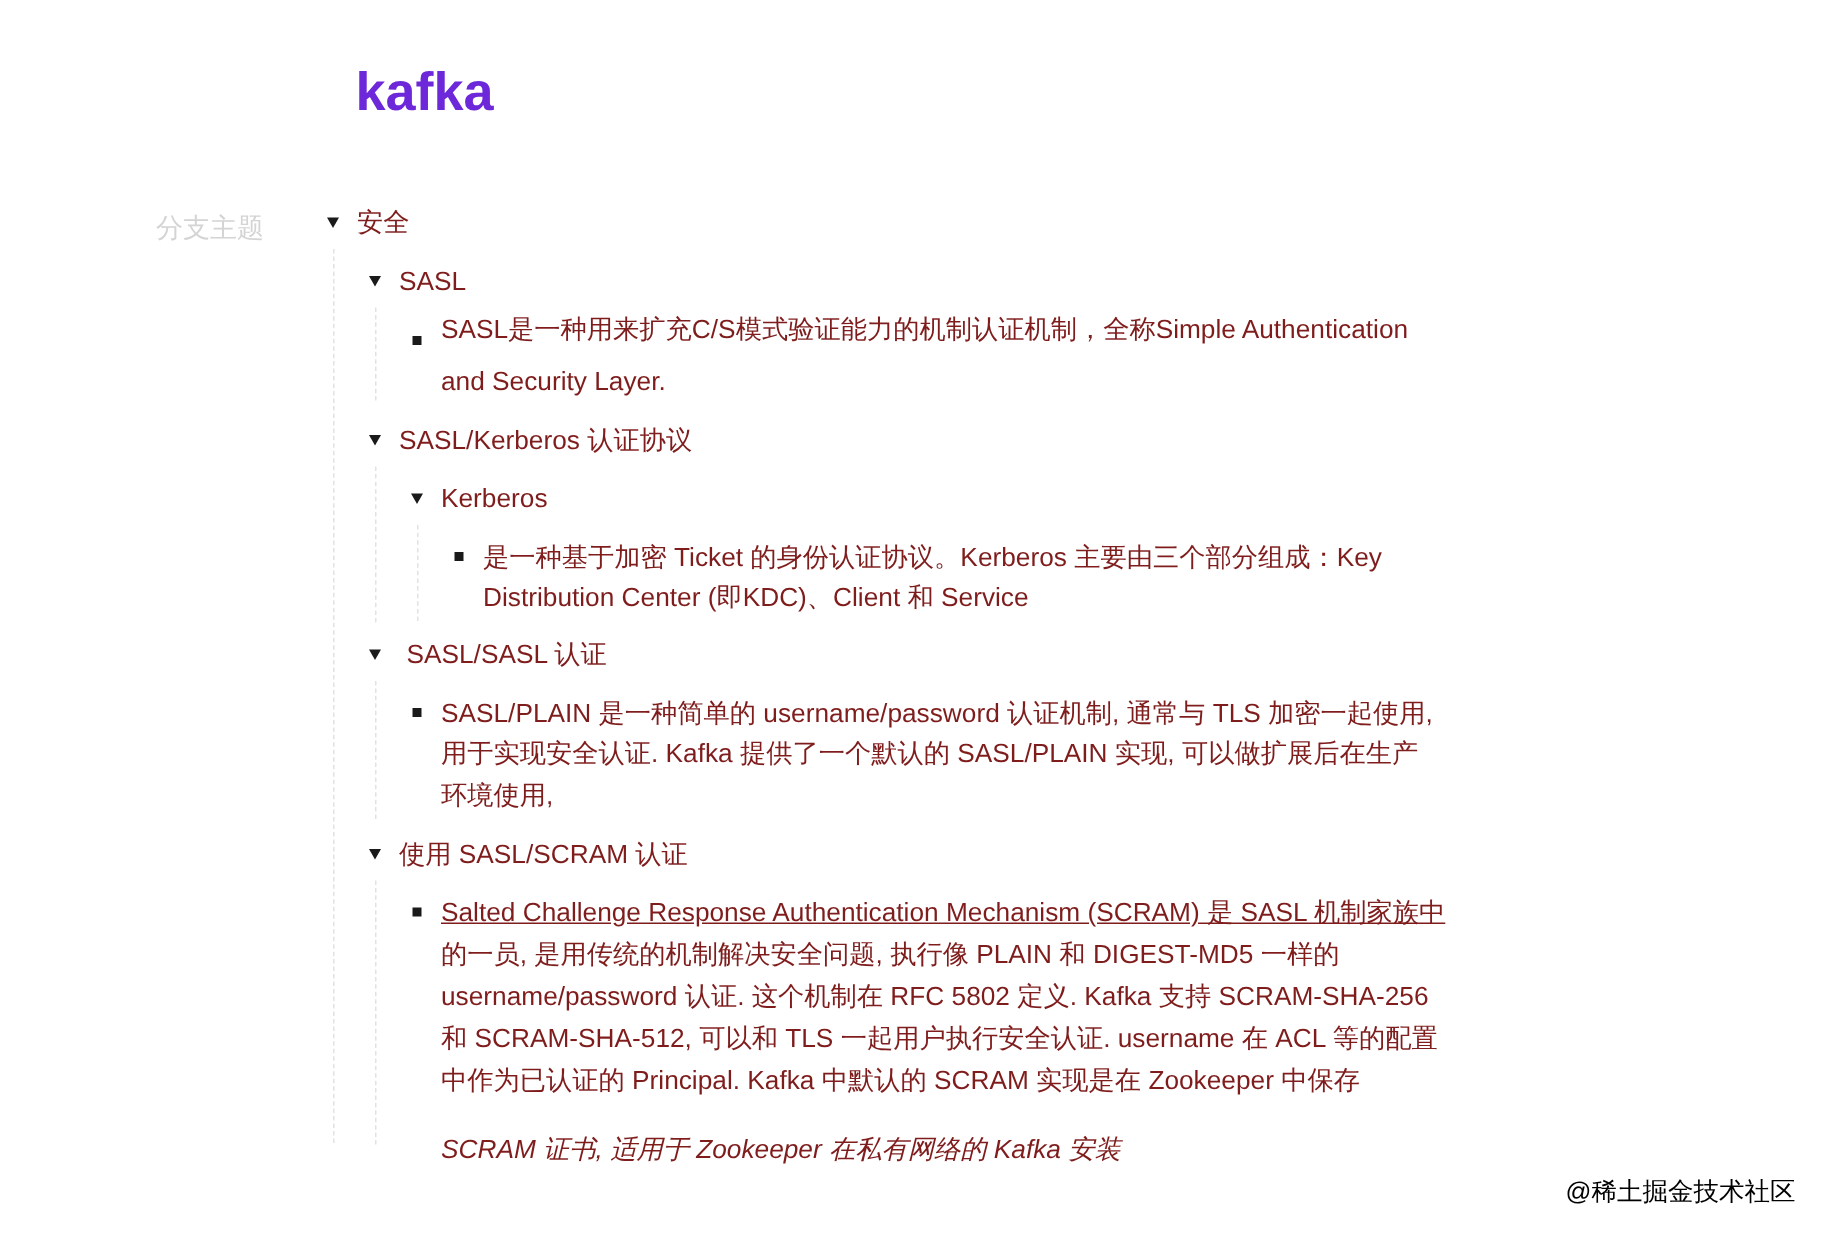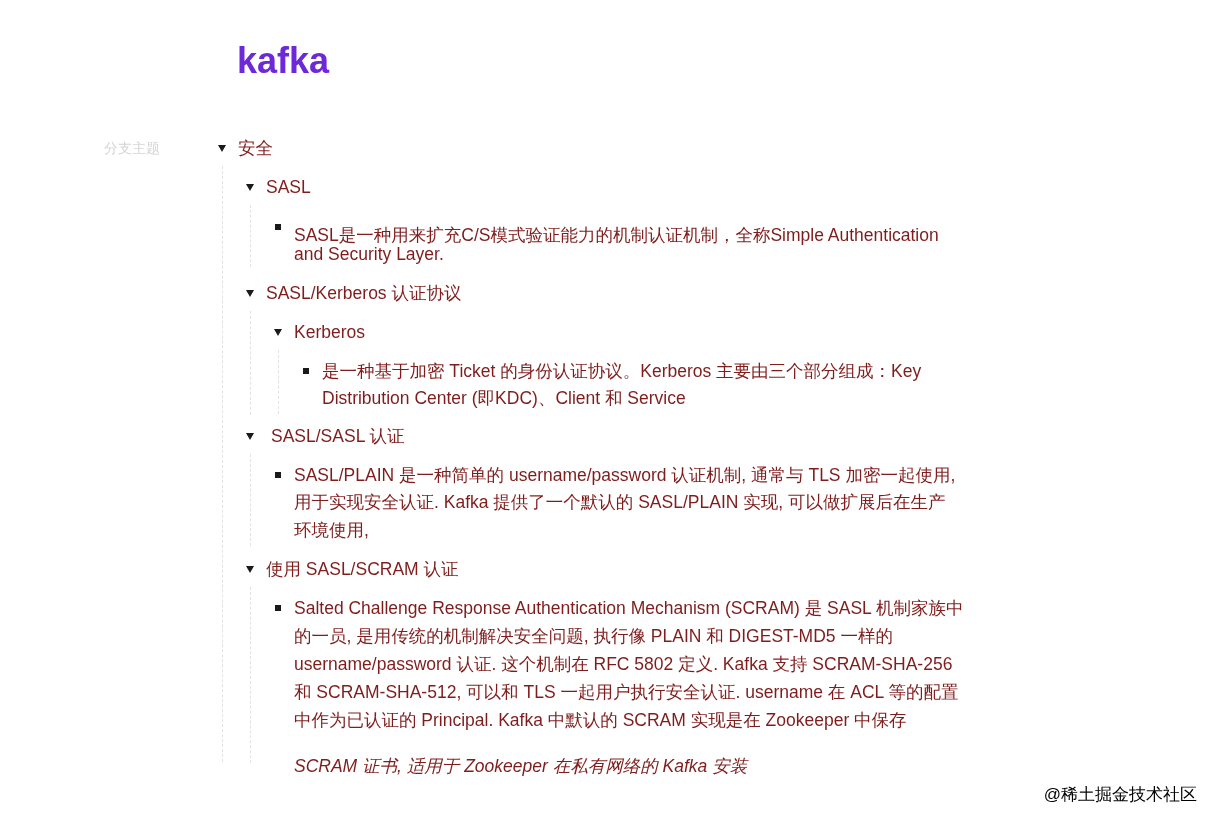--- a/index.html
+++ b/index.html
@@ -5,21 +5,21 @@
   html, body { margin: 0; padding: 0; }
   body {
     width: 1219px; height: 828px; background: #ffffff; position: relative; overflow: hidden;
     font-family: "Liberation Sans", "DejaVu Sans", sans-serif; color: #262626;
   }
   .title {
     position: absolute; left: 237px; top: 40px; font-size: 36px; font-weight: bold; color: #6d28d9;
     letter-spacing: 0px;
   }
   .side-label {
-    position: absolute; left: 104px; top: 140px; font-size: 14px; color: #d4d4d4;
+    position: absolute; left: 104px; top: 140px; font-size: 18px; color: #d4d4d4;
   }
   .row { position: absolute; font-size: 17.5px; line-height: 28px; color: #7f1d1d; }
   .caret {
     position: absolute; width: 0; height: 0;
     border-left: 4.5px solid transparent; border-right: 4.5px solid transparent;
     border-top: 7px solid #1a1a1a;
   }
   .bullet { position: absolute; width: 6px; height: 6px; background: #1a1a1a; }
   .vline { position: absolute; width: 0; border-left: 1px dashed #e2e2e2; }
   .watermark {
@@ -43,21 +43,21 @@
   <div class="caret" style="left:218px; top:145px;"></div>
   <div class="row" style="left:238px; top:134px;">安全</div>
 </div>
 
 <div>
   <div class="caret" style="left:246px; top:184px;"></div>
   <div class="row" style="left:266px; top:173px;">SASL</div>
 </div>
 <div>
   <div class="bullet" style="left:275px; top:224px;"></div>
-  <div class="row" style="left:294px; top:221px;text-align:right;">SASL是一种用来扩充C/S模式验证能力的机制认证机制，全称Simple Authentication</div>
+  <div class="row" style="left:294px; top:205px;text-align:right;">SASL是一种用来扩充C/S模式验证能力的机制认证机制，全称Simple Authentication</div>
   <div class="row" style="left:294px; top:240px;">and Security Layer.</div>
 </div>
 
 <div>
   <div class="caret" style="left:246px; top:290px;"></div>
   <div class="row" style="left:266px; top:279px;">SASL/Kerberos 认证协议</div>
 </div>
 <div>
   <div class="caret" style="left:274px; top:329px;"></div>
   <div class="row" style="left:294px; top:318px;">Kerberos</div>
@@ -78,21 +78,21 @@
   <div class="row" style="left:294px; top:488px;">用于实现安全认证. Kafka 提供了一个默认的 SASL/PLAIN 实现, 可以做扩展后在生产</div>
   <div class="row" style="left:294px; top:516px;">环境使用,</div>
 </div>
 
 <div>
   <div class="caret" style="left:246px; top:566px;"></div>
   <div class="row" style="left:266px; top:555px;">使用 SASL/SCRAM 认证</div>
 </div>
 <div>
   <div class="bullet" style="left:275px; top:605px;"></div>
-  <div class="row" style="left:294px; top:594px;">Salted Challenge Response Authentication Mechanism (SCRAM) 是 SASL 机制家族中</div>
+  <div class="row" style="left:294px; top:594px;text-decoration:underline;">Salted Challenge Response Authentication Mechanism (SCRAM) 是 SASL 机制家族中</div>
   <div class="row" style="left:294px; top:622px;">的一员, 是用传统的机制解决安全问题, 执行像 PLAIN 和 DIGEST-MD5 一样的</div>
   <div class="row" style="left:294px; top:650px;">username/password 认证. 这个机制在 RFC 5802 定义. Kafka 支持 SCRAM-SHA-256</div>
   <div class="row" style="left:294px; top:678px;">和 SCRAM-SHA-512, 可以和 TLS 一起用户执行安全认证. username 在 ACL 等的配置</div>
   <div class="row" style="left:294px; top:706px;">中作为已认证的 Principal. Kafka 中默认的 SCRAM 实现是在 Zookeeper 中保存</div>
   <div class="row" style="left:294px; top:752px;font-style:italic;">SCRAM 证书, 适用于 Zookeeper 在私有网络的 Kafka 安装</div>
 </div>
 
 <div class="watermark">@稀土掘金技术社区</div>
 
 </body></html>

